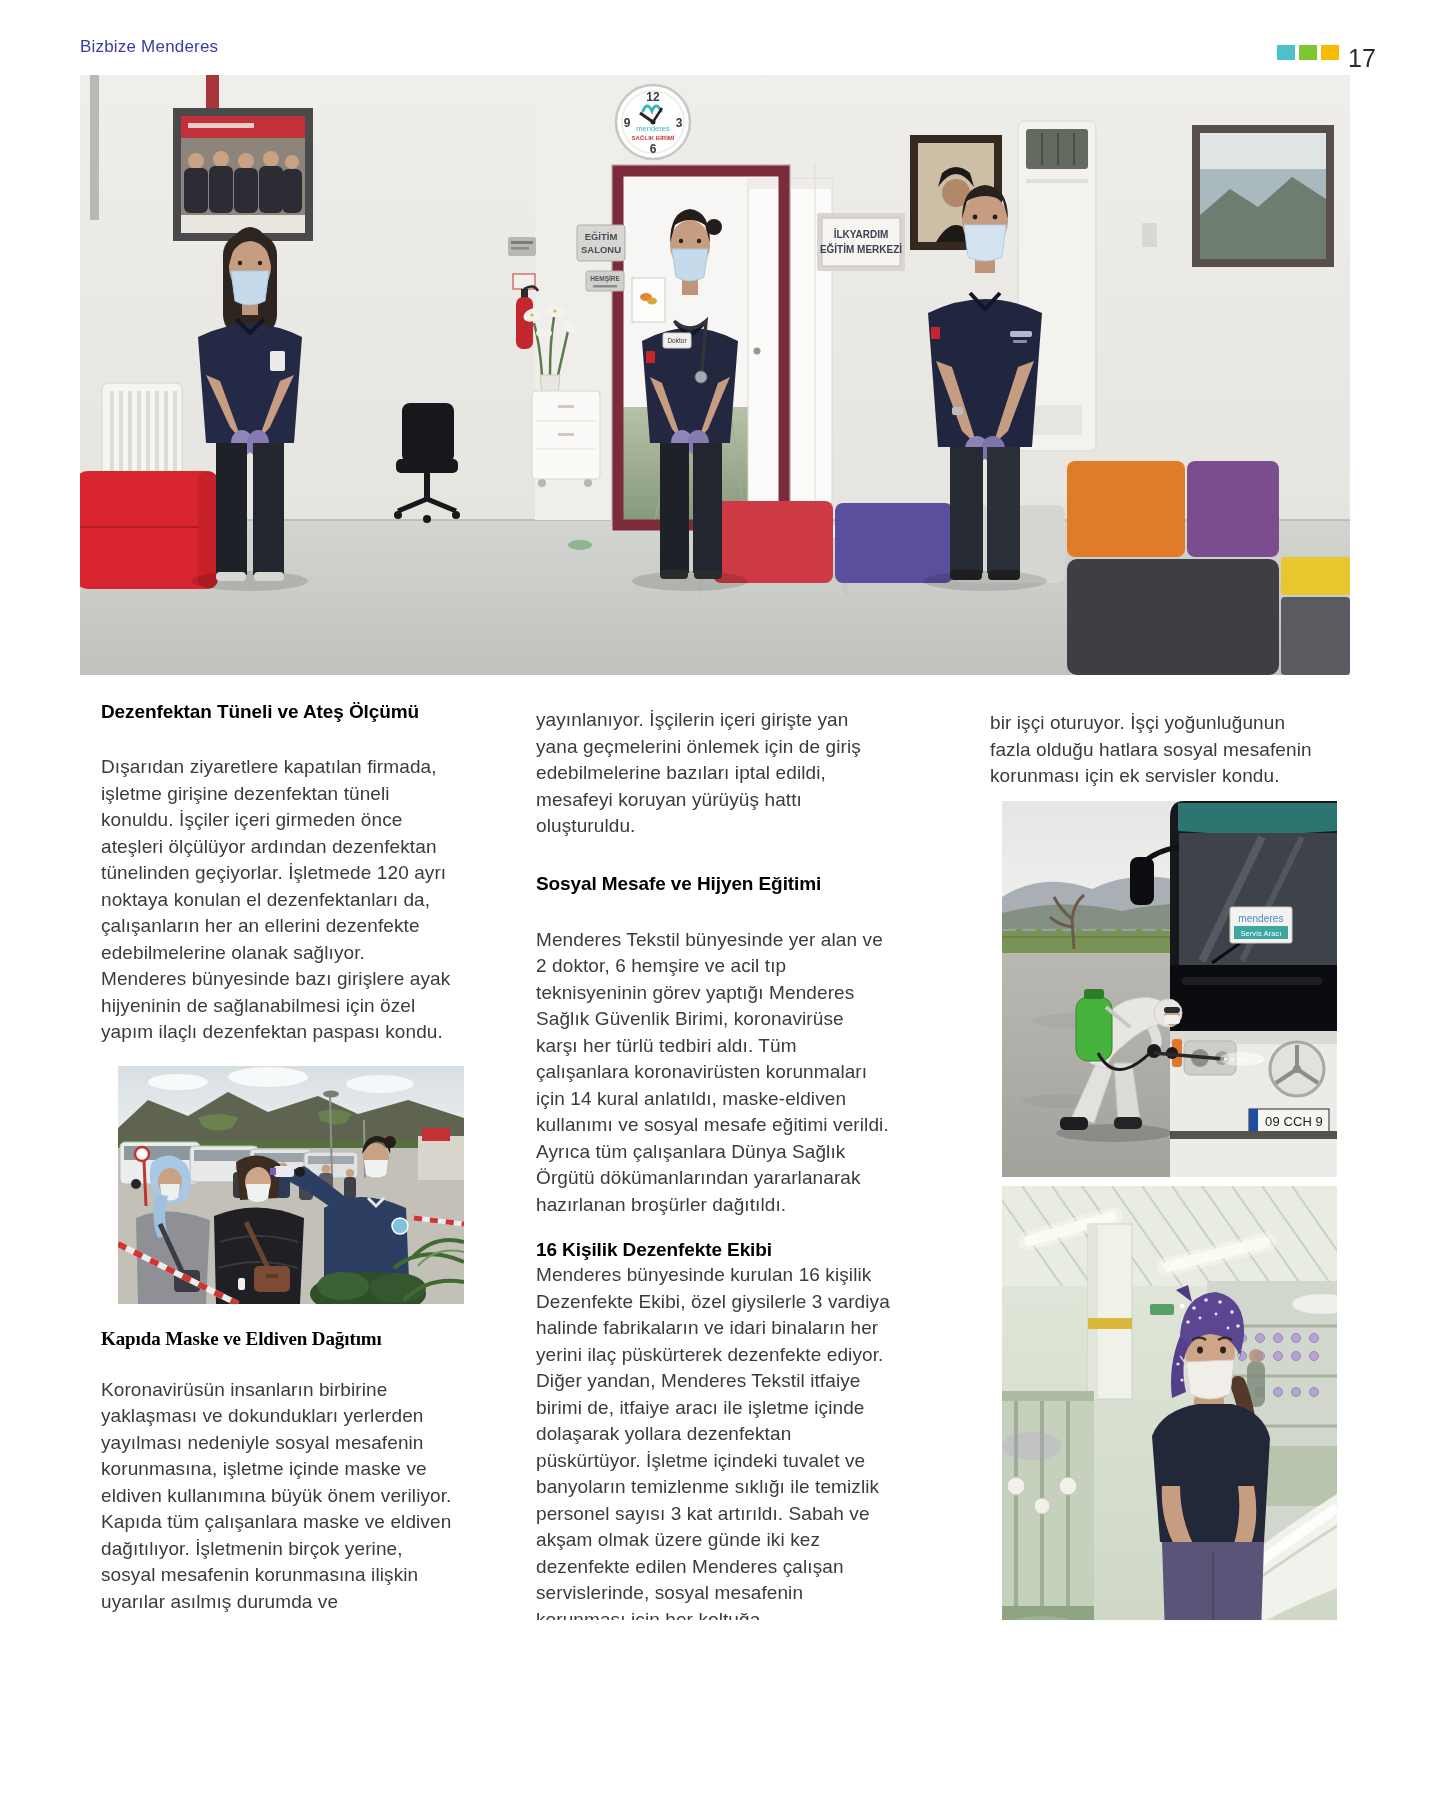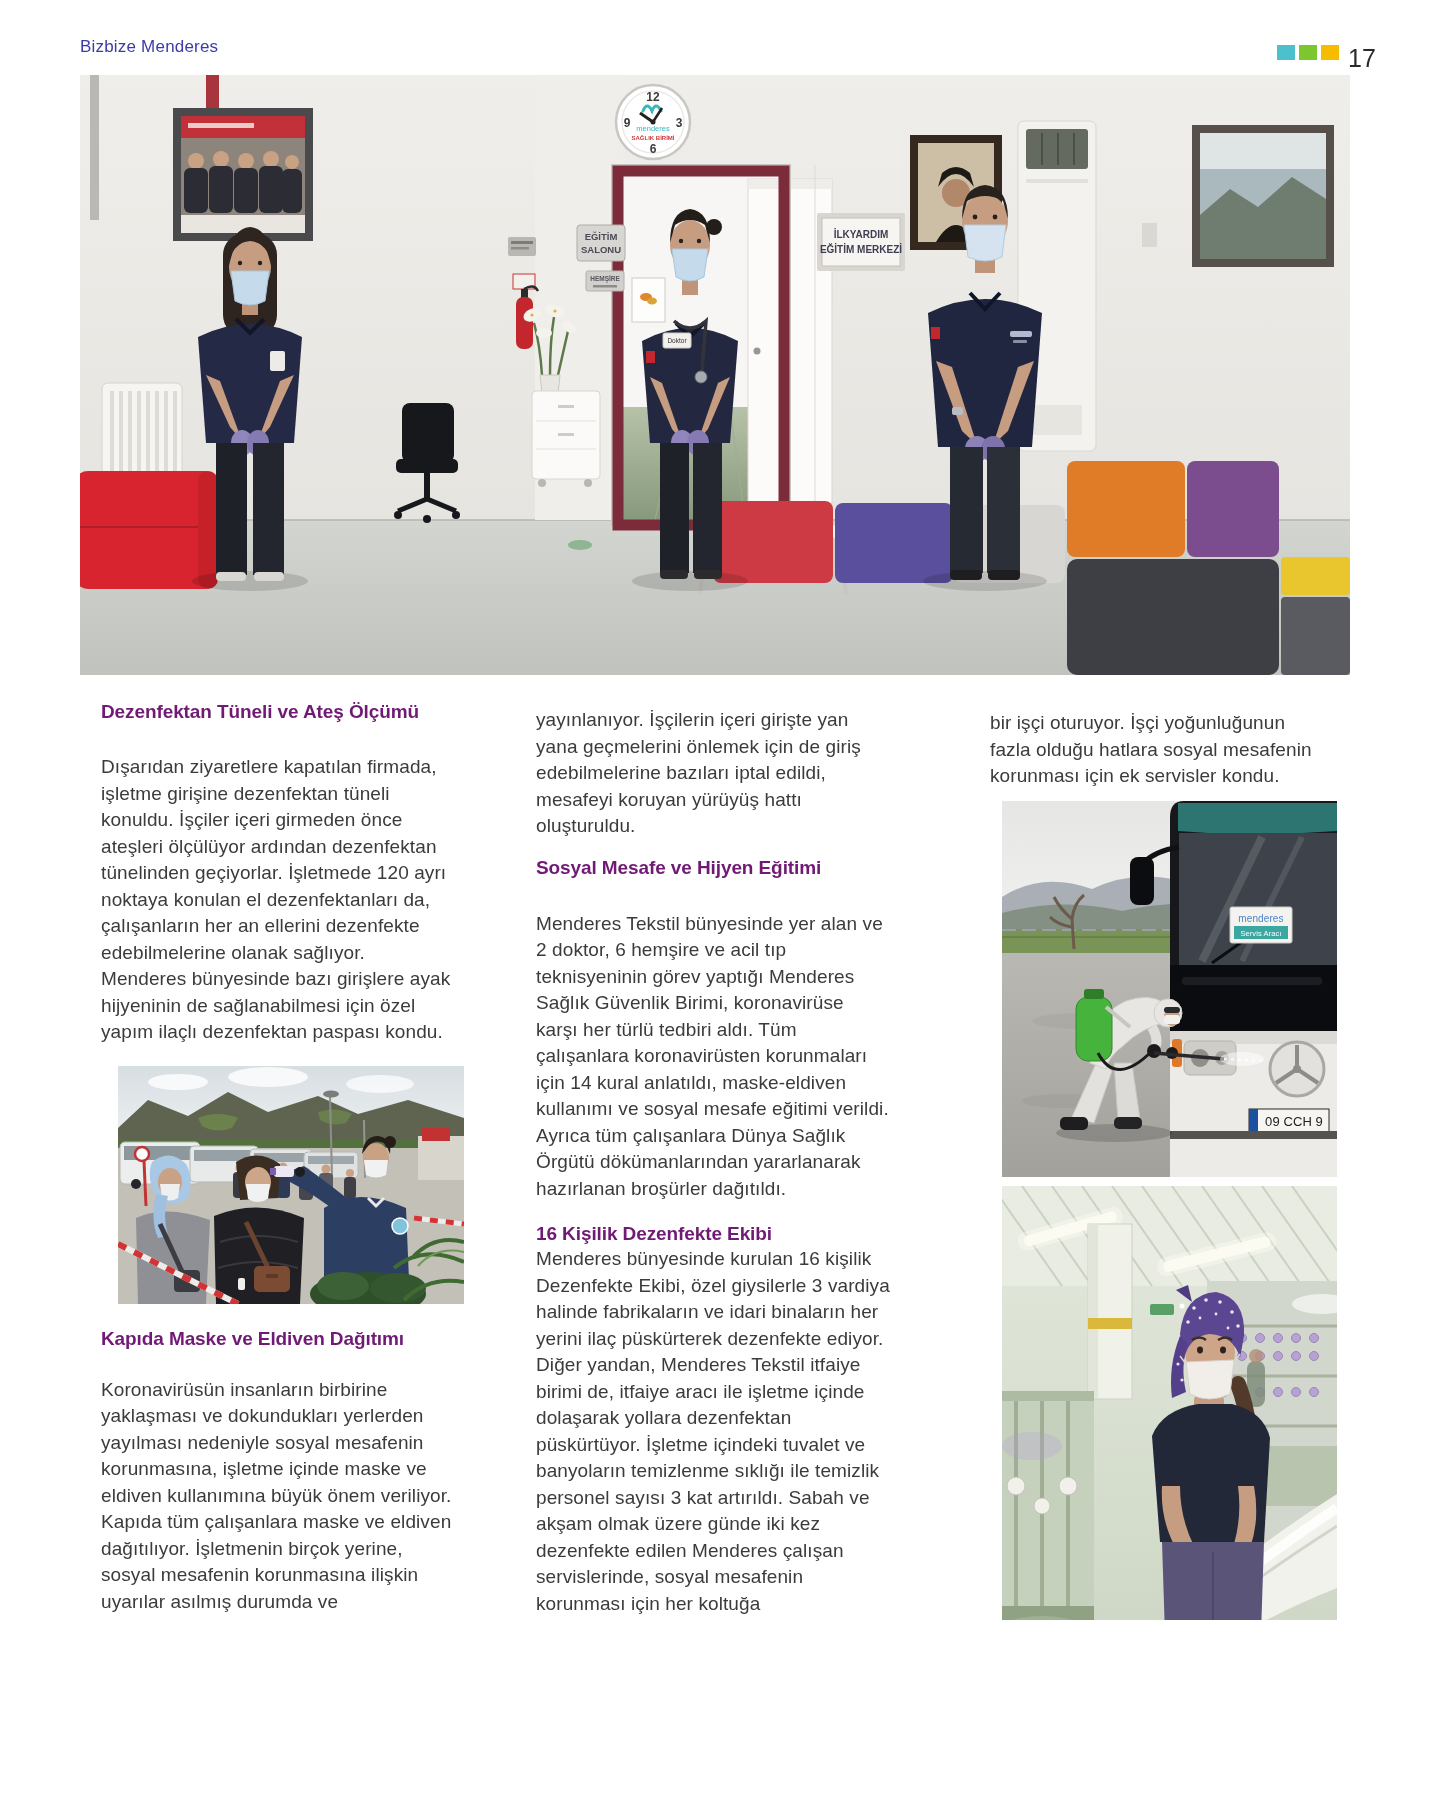--- a/index.html
+++ b/index.html
@@ -12,30 +12,30 @@
   .m-teal{background:#4cc0cc;} .m-green{background:#7cc62e;} .m-yellow{background:#f6bd00;}
   .pageno{position:absolute;left:1348px;top:44px;font-size:25px;color:#2a2a2a;}
   
   figure{margin:0;padding:0;border-radius:13px;}
   .hero{position:absolute;left:80px;top:75px;width:1270px;height:600px;}
   .hero svg,.ph svg{display:block;width:100%;height:100%;}
   svg text{font-family:"Liberation Sans",sans-serif;}
   
   .col{position:absolute;color:#3b3b3e;font-size:19px;line-height:26.5px;letter-spacing:.1px;}
   .col p{margin:0;}
-  .head{color:#701a75;font-size:19px;line-height:24px;font-weight:bold;margin:0;
+  .head{color:#000000;font-size:19px;line-height:24px;font-weight:bold;margin:0;
         letter-spacing:-.1px;white-space:nowrap;}
   .col1{left:101px;top:700px;width:352px;}
   .col2{left:536px;top:707px;width:354px;}
   .col3{left:990px;top:710px;width:332px;}
   .col1 .p1{margin-top:30px;}
   .fig-temp{margin:20px 0 0 17px;width:346px;height:238px;}
-  .col1 .h2{margin-top:23px;}
+  .col1 .h2{margin-top:23px;font-family:Liberation Serif, serif;}
   .col1 .p2{margin-top:26px;}
-  .col2 .h1{margin-top:16px;}
+  .col2 .h1{margin-top:32px;}
   .col2 .p2{margin-top:31px;}
   .col2 .h2{margin-top:20px;}
   .col2 .p3{}
   .fig-bus{margin:11px 0 0 12px;width:335px;height:376px;}
   .fig-textile{margin:9px 0 0 12px;width:335px;height:479px;}
 </style>
 </head>
 <body>
 
 <div class="page">

